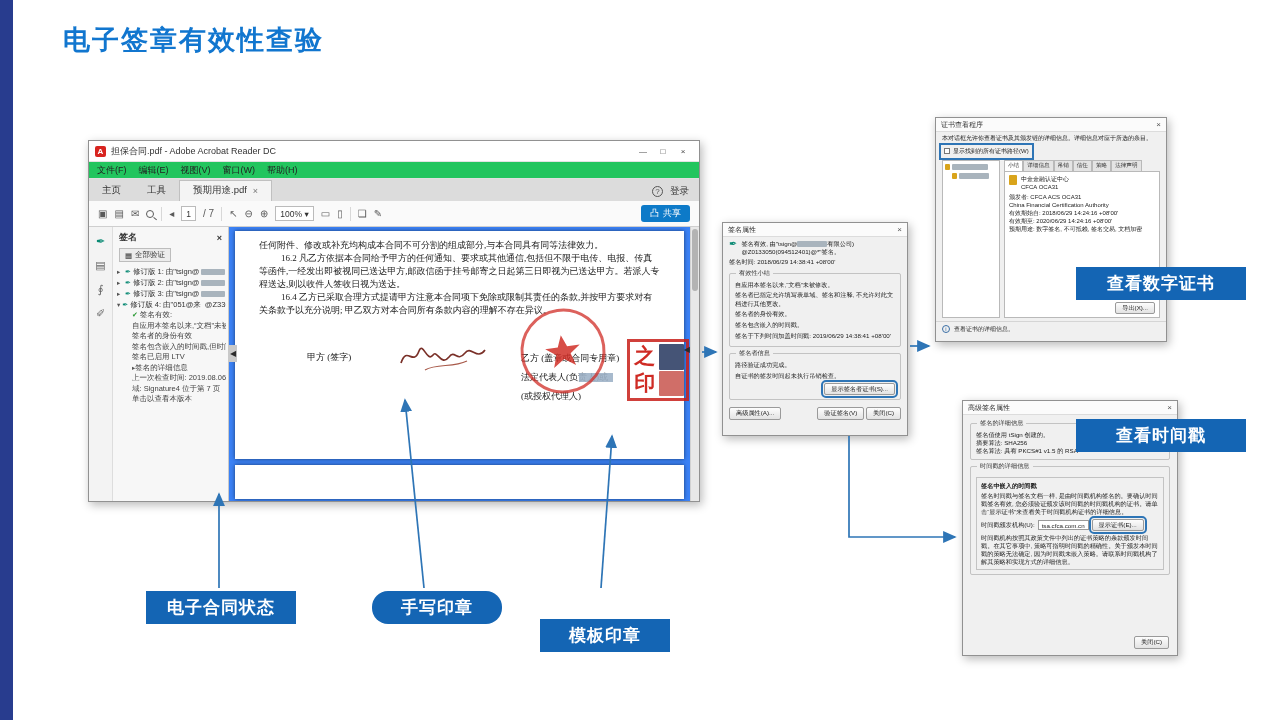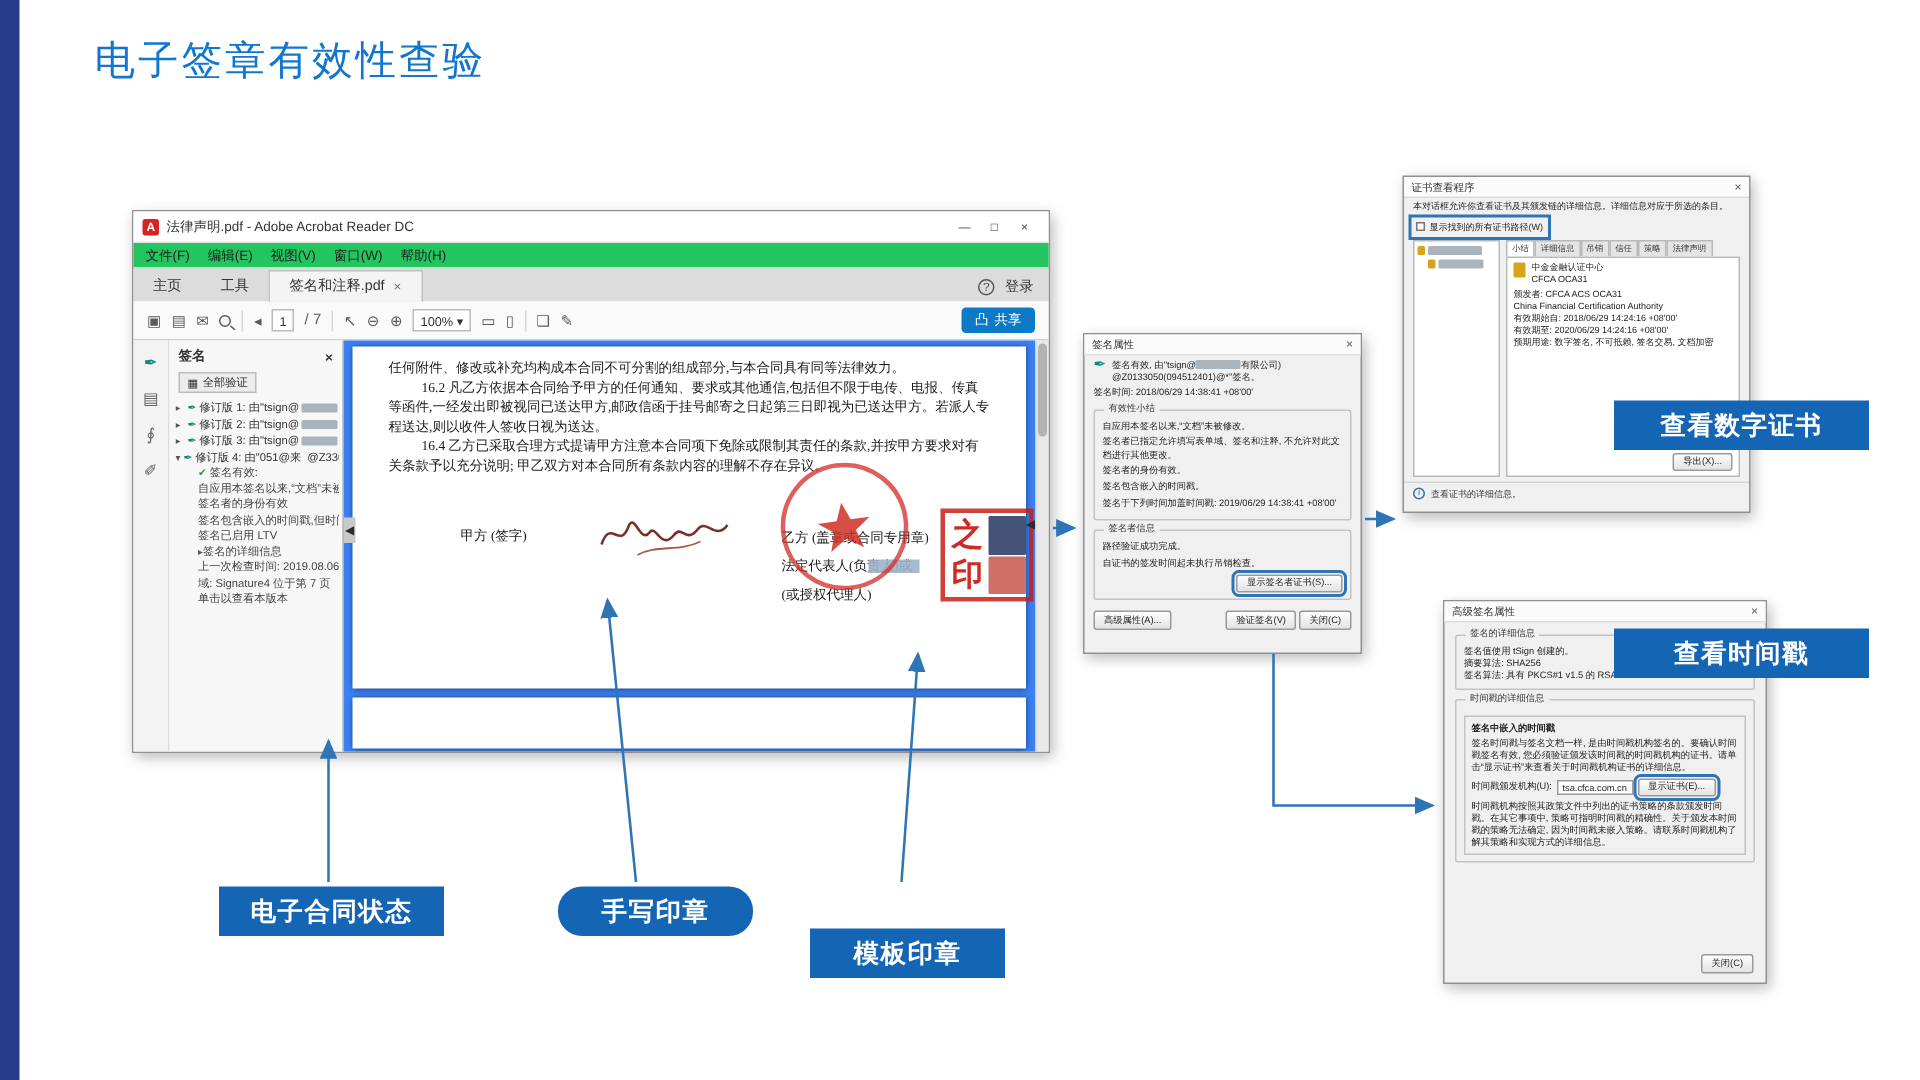--- a/index.html
+++ b/index.html
@@ -1,20 +1,20 @@
 <!DOCTYPE html>
 <html><head>
 <meta charset="utf-8">
 <style>
   * { box-sizing: border-box; margin: 0; padding: 0; }
   html,body { width:1280px; height:720px; }
   body { position:relative; background:#ffffff; font-family:"Liberation Sans",sans-serif; overflow:hidden; color:#222; }
 
   .accent-bar { position:absolute; left:0; top:0; width:13px; height:720px; background:#283c8e; }
-  .slide-title { position:absolute; left:63px; top:22px; font-size:27px; font-weight:normal; color:#1176cf; letter-spacing:2px;text-align:right; }
+  .slide-title { position:absolute; left:63px; top:22px; font-size:27px; font-weight:bold; color:#1176cf; letter-spacing:2px;text-align:right; }
 
   
   .win { position:absolute; background:#f0f0f0; border:1px solid #919191; box-shadow:2px 3px 9px rgba(0,0,0,.28); }
   .dlg-title { height:14px; background:#fbfbfb; border-bottom:1px solid #dcdcdc; display:flex; align-items:center; justify-content:space-between; padding:0 5px; font-size:7px; color:#333; }
   .dlg-x { color:#555; font-size:8px; line-height:8px; }
   .gb { position:relative; border:1px solid #c3c3c3; border-radius:2px; margin:6px 0 3px; padding:7px 5px 4px; }
   .gb-t { position:absolute; top:-5px; left:6px; background:#f0f0f0; padding:0 3px; font-size:6.2px; color:#333; }
   .btn { display:inline-block; border:1px solid #9a9a9a; background:linear-gradient(#fdfdfd,#e3e3e3); padding:1px 6px; font-size:6.2px; color:#222; border-radius:2px; }
   .annot { outline:2px solid #2e75b6; outline-offset:1px; }
   .redact { display:inline-block; height:6px; background:#a9b4bd; border-radius:1px; vertical-align:middle; }
@@ -127,39 +127,39 @@
 </style>
 </head>
 <body>
 
 <div class="accent-bar"></div>
 <h1 class="slide-title">电子签章有效性查验</h1>
 
 <div class="win" id="acrobat">
   <div class="ac-titlebar">
     <span class="ac-appicon">A</span>
-    <span>法律声明.pdf - Adobe Acrobat Reader DC</span>
+    <span>担保合同.pdf - Adobe Acrobat Reader DC</span>
     <span class="win-ctrl">
       <span>—</span>
       <span>□</span>
       <span>×</span>
     </span>
   </div>
   <div class="ac-menubar">
     <span>文件(F)</span>
     <span>编辑(E)</span>
     <span>视图(V)</span>
     <span>窗口(W)</span>
     <span>帮助(H)</span>
   </div>
   <div class="ac-tabbar">
     <span class="ac-tab">主页</span>
     <span class="ac-tab">工具</span>
     <span class="ac-tab active">
-      <span>签名和注释.pdf</span>
+      <span>预期用途.pdf</span>
       <span class="tab-x">×</span>
     </span>
     <span class="tab-right">
       <span class="help-circ">?</span>
       <span>登录</span>
     </span>
   </div>
   <div class="ac-toolbar">
     <span>▣</span>
     <span>▤</span>

